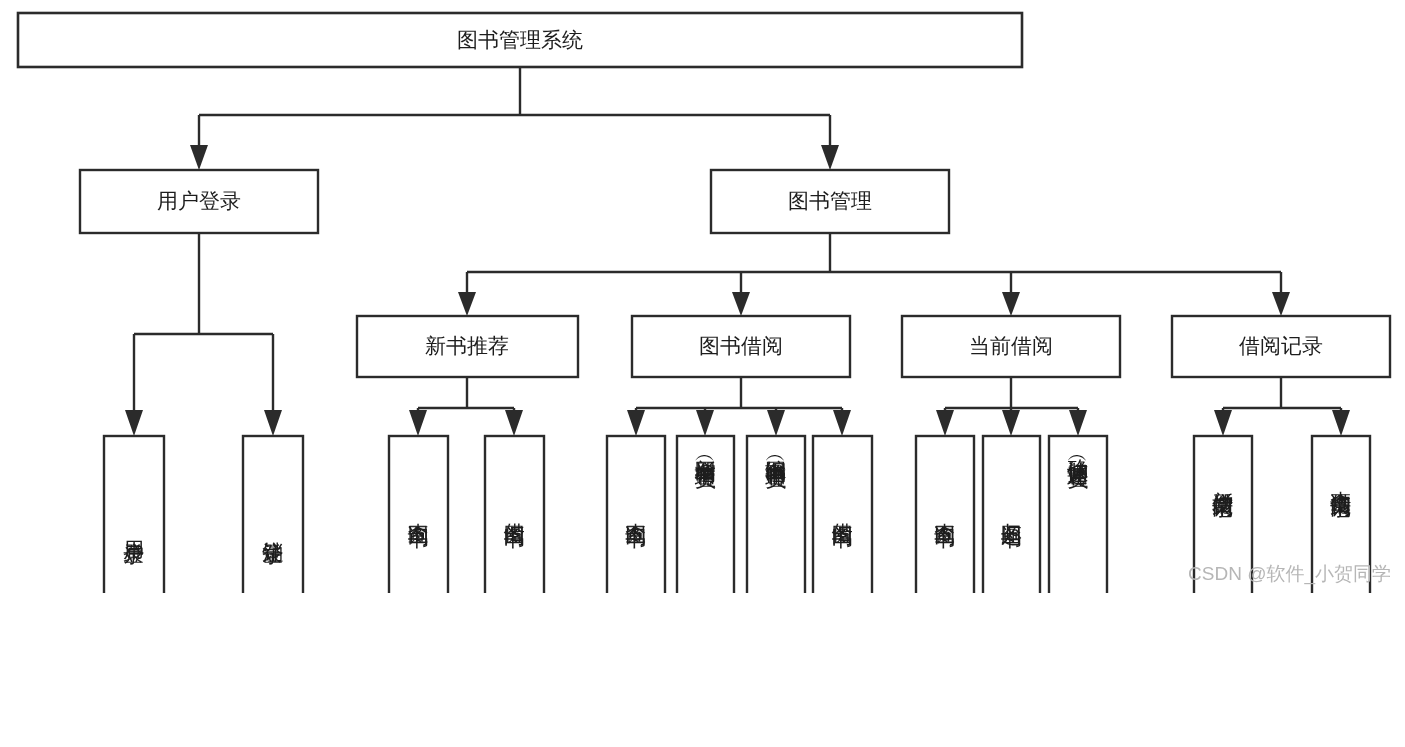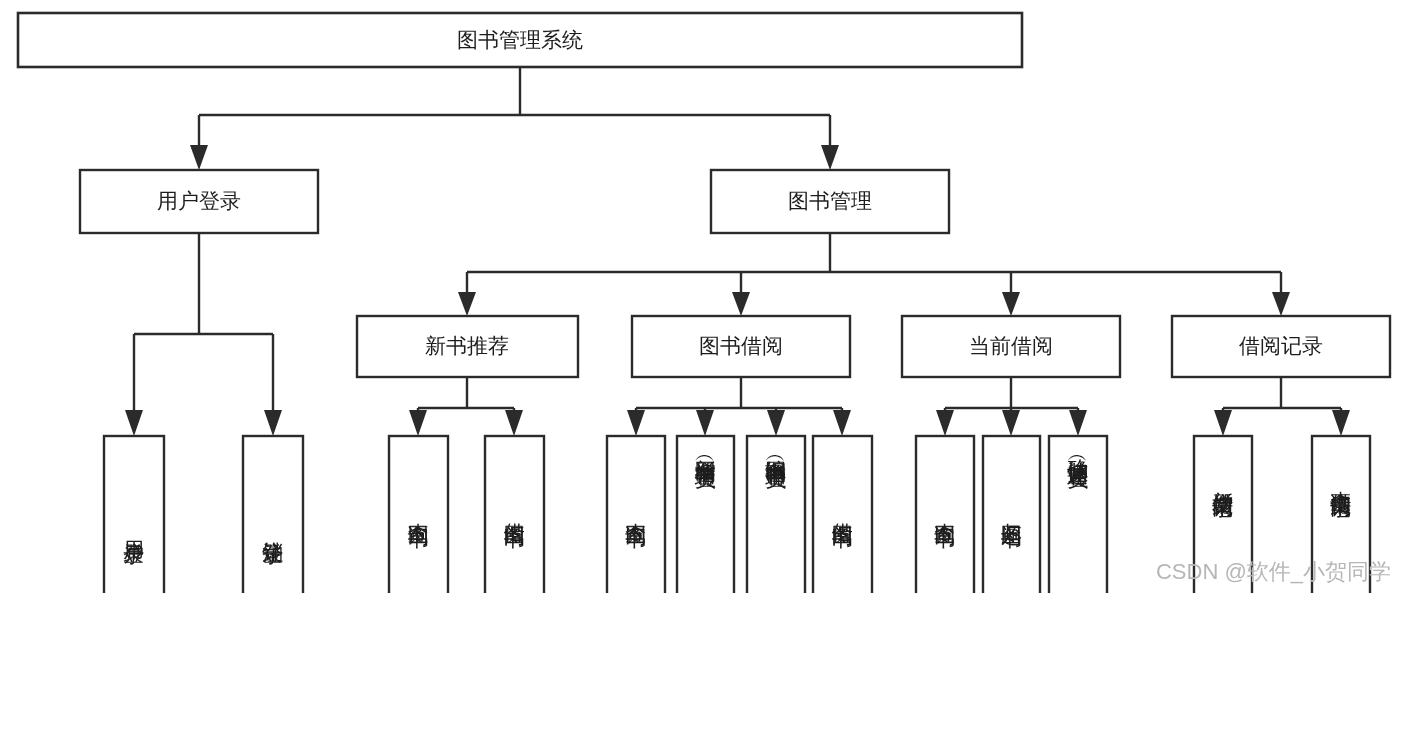--- a/index.html
+++ b/index.html
@@ -66,21 +66,21 @@
     line-height: 1.22;
     color: #1d1d1d;
     letter-spacing: 1.5px;
     white-space: nowrap;
   }
   .watermark {
     position: absolute;
     right: 14px;
     bottom: 6px;
     font-family: "Liberation Sans", "DejaVu Sans", sans-serif;
-    font-size: 22px;
+    font-size: 19px;
     color: #b6b6b6;
     white-space: nowrap;
     user-select: none;
   }
 </style>
 </head>
 <body>
 
 <div id="diagram-root">
 

